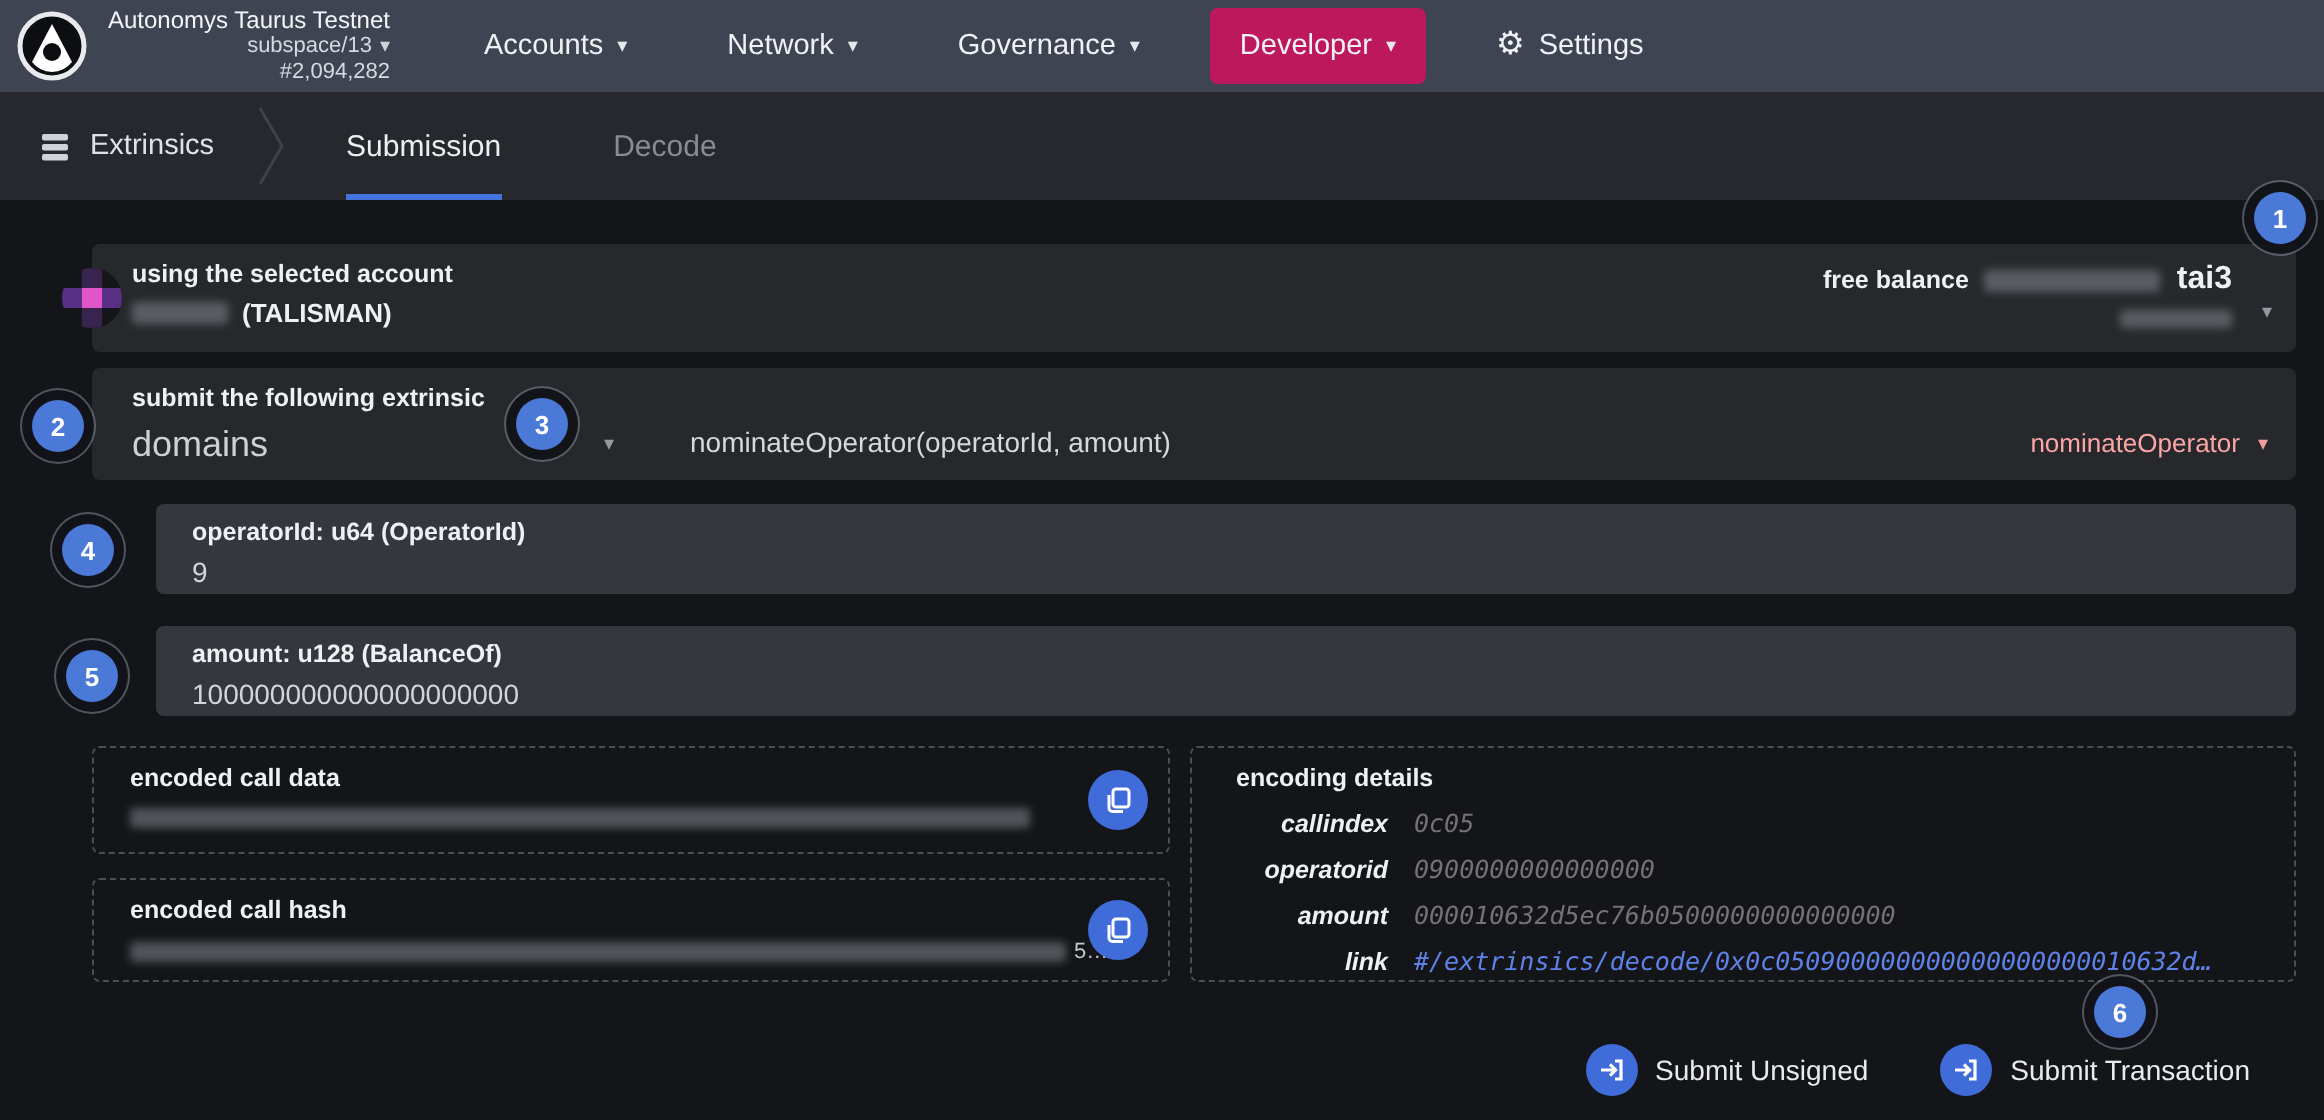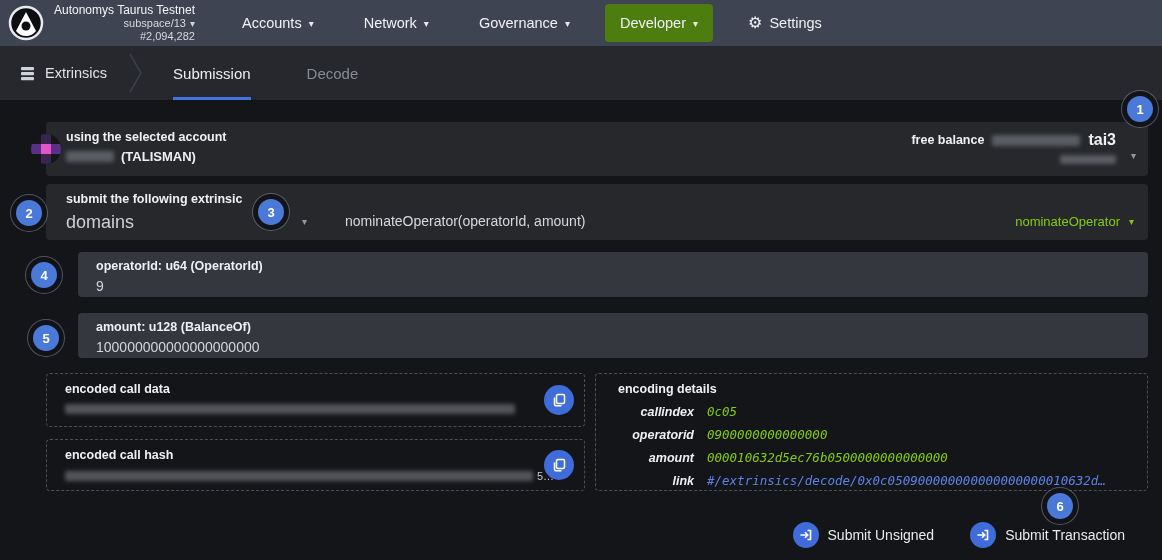--- a/index.html
+++ b/index.html
@@ -9,21 +9,21 @@
   
   .navbar { position:absolute; top:0; left:0; width:100%; height:46px; background:#3e4452; display:flex; align-items:center; }
   .brand { display:flex; align-items:center; gap:10px; padding-left:8px; cursor:pointer; }
   .logo { width:36px; height:36px; display:block; }
   .brand-text { display:flex; flex-direction:column; align-items:flex-end; line-height:1.18; }
   .chain-name { font-size:12px; color:#f3f4f6; align-self:flex-start; white-space:nowrap; }
   .runtime-row { font-size:11px; color:#d6d9de; display:flex; gap:4px; align-items:center; cursor:pointer; }
   .block-number { font-size:11px; color:#d6d9de; }
   .menus { display:flex; align-items:center; margin-left:32px; gap:20px; height:100%; }
   .menu-item { display:flex; align-items:center; gap:7px; padding:0 15px; height:38px; font-size:14.5px; color:#f0f1f4; border-radius:4px; cursor:pointer; white-space:nowrap; }
-  .menu-item.active { background:#4d7c0f; }
+  .menu-item.active { background:#be185d; }
   .caret { font-size:10px; color:inherit; opacity:.95; }
   .gear { font-size:16px; line-height:1; }
 
   
   .subnav { position:absolute; top:46px; left:0; width:100%; height:54px; background:#26282d; display:flex; align-items:stretch; }
   .section { display:flex; align-items:center; gap:10px; padding:0 20px; font-size:14.5px; color:#dfe2e6; }
   .crumb { align-self:center; }
   .tab { display:flex; align-items:center; padding:16px 28px; font-size:15px; color:#868b94; position:relative; cursor:pointer; }
   .tab:first-of-type { margin-left:28px; }
   .tab.active { color:#eceef1; }
@@ -44,34 +44,34 @@
   .acct-name { margin-top:5px; display:flex; align-items:center; gap:7px; font-weight:700; font-size:13px; color:#eef0f3; }
   .acct-right { position:absolute; right:32px; top:9px; display:flex; flex-direction:column; align-items:flex-end; gap:6px; }
   .bal-row { display:flex; align-items:center; gap:8px; }
   .unit { font-size:16px; font-weight:700; color:#eef0f3; }
   .acct-caret { position:absolute; right:12px; top:28px; color:#9aa0a8; }
 
   .ext-left { position:absolute; left:20px; top:8px; }
   .pallet { margin-top:6px; font-size:18px; color:#cdd1d6; cursor:pointer; }
   .pallet-caret { position:absolute; left:256px; top:32px; color:#9aa0a8; }
   .method-sig { position:absolute; left:299px; top:29px; font-size:14px; color:#d5d8dd; cursor:pointer; }
-  .method-dd { position:absolute; right:14px; top:30px; font-size:13px; color:#84cc16; display:flex; gap:9px; align-items:center; cursor:pointer; }
+  .method-dd { position:absolute; right:14px; top:30px; font-size:13px; color:#fca5a5; display:flex; gap:9px; align-items:center; cursor:pointer; }
 
   
   .dashed { position:absolute; border:1px dashed #4b4e55; border-radius:4px; padding:8px 18px; }
   .data-box  { left:46px; top:373px; width:539px; height:54px; }
   .hash-box  { left:46px; top:439px; width:539px; height:52px; }
   .details-box { left:595px; top:373px; width:553px; height:118px; padding:8px 22px; }
   .blur-row { margin-top:8px; display:flex; align-items:center; gap:4px; }
   .hash-suffix { font-size:11px; color:#c5c8cd; }
   .copy-btn { position:absolute; right:10px; top:50%; transform:translateY(-50%); width:30px; height:30px; border-radius:50%; background:#3f6cd9; display:flex; align-items:center; justify-content:center; cursor:pointer; }
 
   .detail-grid { display:grid; grid-template-columns:76px 1fr; column-gap:13px; row-gap:8px; margin-top:8px; align-items:baseline;font-style:italic; }
   .dkey { text-align:right; font-weight:700; font-size:12.5px; color:#eef0f3; }
-  .dval { font-family:"DejaVu Sans Mono", monospace; font-size:12.5px; color:#84cc16; white-space:nowrap; overflow:hidden; text-overflow:ellipsis; }
+  .dval { font-family:"DejaVu Sans Mono", monospace; font-size:12.5px; color:#737373; white-space:nowrap; overflow:hidden; text-overflow:ellipsis; }
   .dval.link { color:#5e82e8; cursor:pointer; }
 
   
   .actions { position:absolute; right:37px; top:522px; display:flex; align-items:center; gap:36px; }
   .action-btn { display:flex; align-items:center; gap:9px; font-size:14px; color:#e8eaed; cursor:pointer; }
   .action-icon { width:26px; height:26px; border-radius:50%; background:#3f6cd9; display:flex; align-items:center; justify-content:center; }
 
   
   .redacted { display:inline-block; height:11px; border-radius:2px; background:#85888f; opacity:.55; filter:blur(2px); }
   .w48{width:48px;} .w88{width:88px;} .w56{width:56px;height:9px;} .w450{width:450px;height:10px;} .w468{width:468px;height:10px;}

